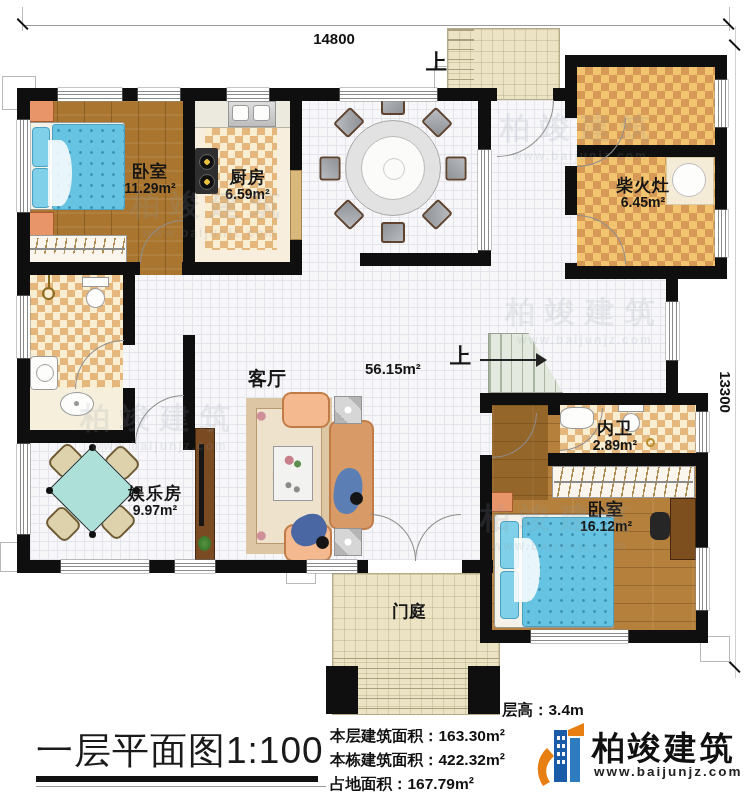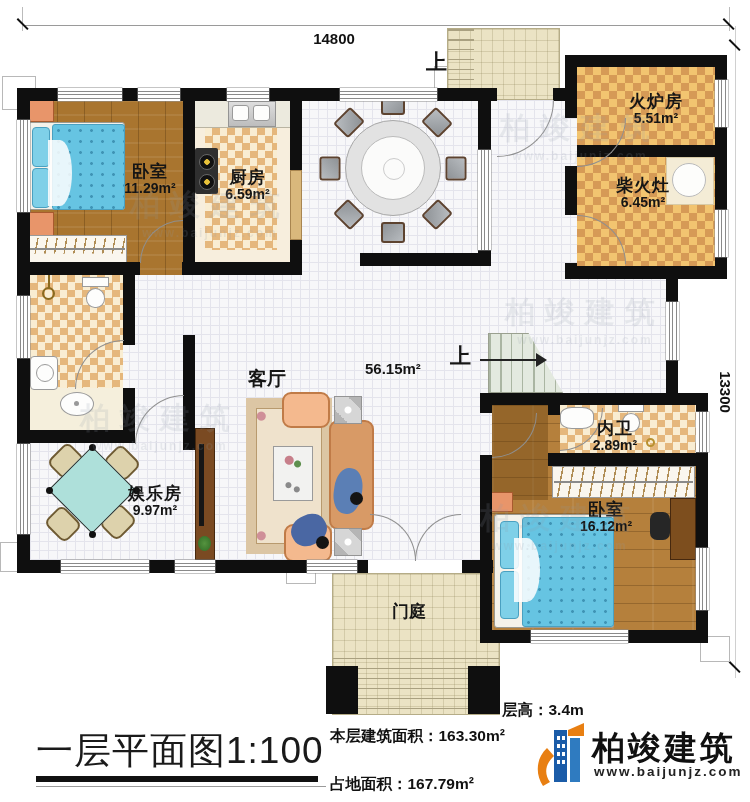--- a/index.html
+++ b/index.html
@@ -257,24 +257,20 @@
   <i style="left:290px;top:170px;width:12px;height:70px;background:#d9b87c;border:1px solid #a8854f;box-sizing:border-box"></i>
 
   <div class="rl" style="left:95px;top:162px;width:110px">
     <b>卧室</b>
       <span>11.29m²</span>
     </div>
   <div class="rl" style="left:200px;top:168px;width:95px">
     <b>厨房</b>
       <span>6.59m²</span>
     </div>
-  <div class="rl" style="left:601px;top:92px;width:110px">
-    <b>火炉房</b>
-      <span>5.51m²</span>
-    </div>
   <div class="rl" style="left:588px;top:176px;width:110px">
     <b>柴火灶</b>
       <span>6.45m²</span>
     </div>
   <div class="sl" style="left:248px;top:366px;font-size:19px">客厅</div>
   <div class="sl" style="left:365px;top:360px;font-size:15px">56.15m²</div>
   <div class="rl" style="left:110px;top:484px;width:90px">
     <b>娱乐房</b>
       <span>9.97m²</span>
     </div>
@@ -307,20 +303,21 @@
   <div class="wm" style="left:400px;top:498px;width:320px">
     <span class="cn">柏竣建筑</span>
       <span class="url">www.baijunjz.com</span>
     </div>
 
   <div class="title">一层平面图1:100</div>
   <i style="left:36px;top:776px;width:282px;height:6px;background:#111"></i>
   <i style="left:36px;top:786px;width:290px;height:1px;background:#9a9a9a"></i>
   <div class="stat" style="left:502px;top:700px">层高：3.4m</div>
   <div class="stat" style="left:330px;top:726px">本层建筑面积：163.30m²</div>
+  <div class="stat" style="left:330px;top:750px">本栋建筑面积：422.32m²</div>
   <div class="stat" style="left:330px;top:774px">占地面积：167.79m²</div>
 
   <div class="abs" style="left:534px;top:722px;width:54px;height:68px">
     <svg width="54" height="68" viewBox="0 0 54 68">
       <path d="M9 64 C1 52 2 36 13 26 L20 34 C11 42 10 52 16 60 Z" fill="#e87f12"></path>
       <rect x="20" y="8" width="13" height="52" fill="#1b5ca8"></rect>
       <rect x="23" y="14" width="3" height="4" fill="#fff"></rect>
         <rect x="28" y="14" width="3" height="4" fill="#fff"></rect>
       <rect x="23" y="22" width="3" height="4" fill="#fff"></rect>
         <rect x="28" y="22" width="3" height="4" fill="#fff"></rect>

